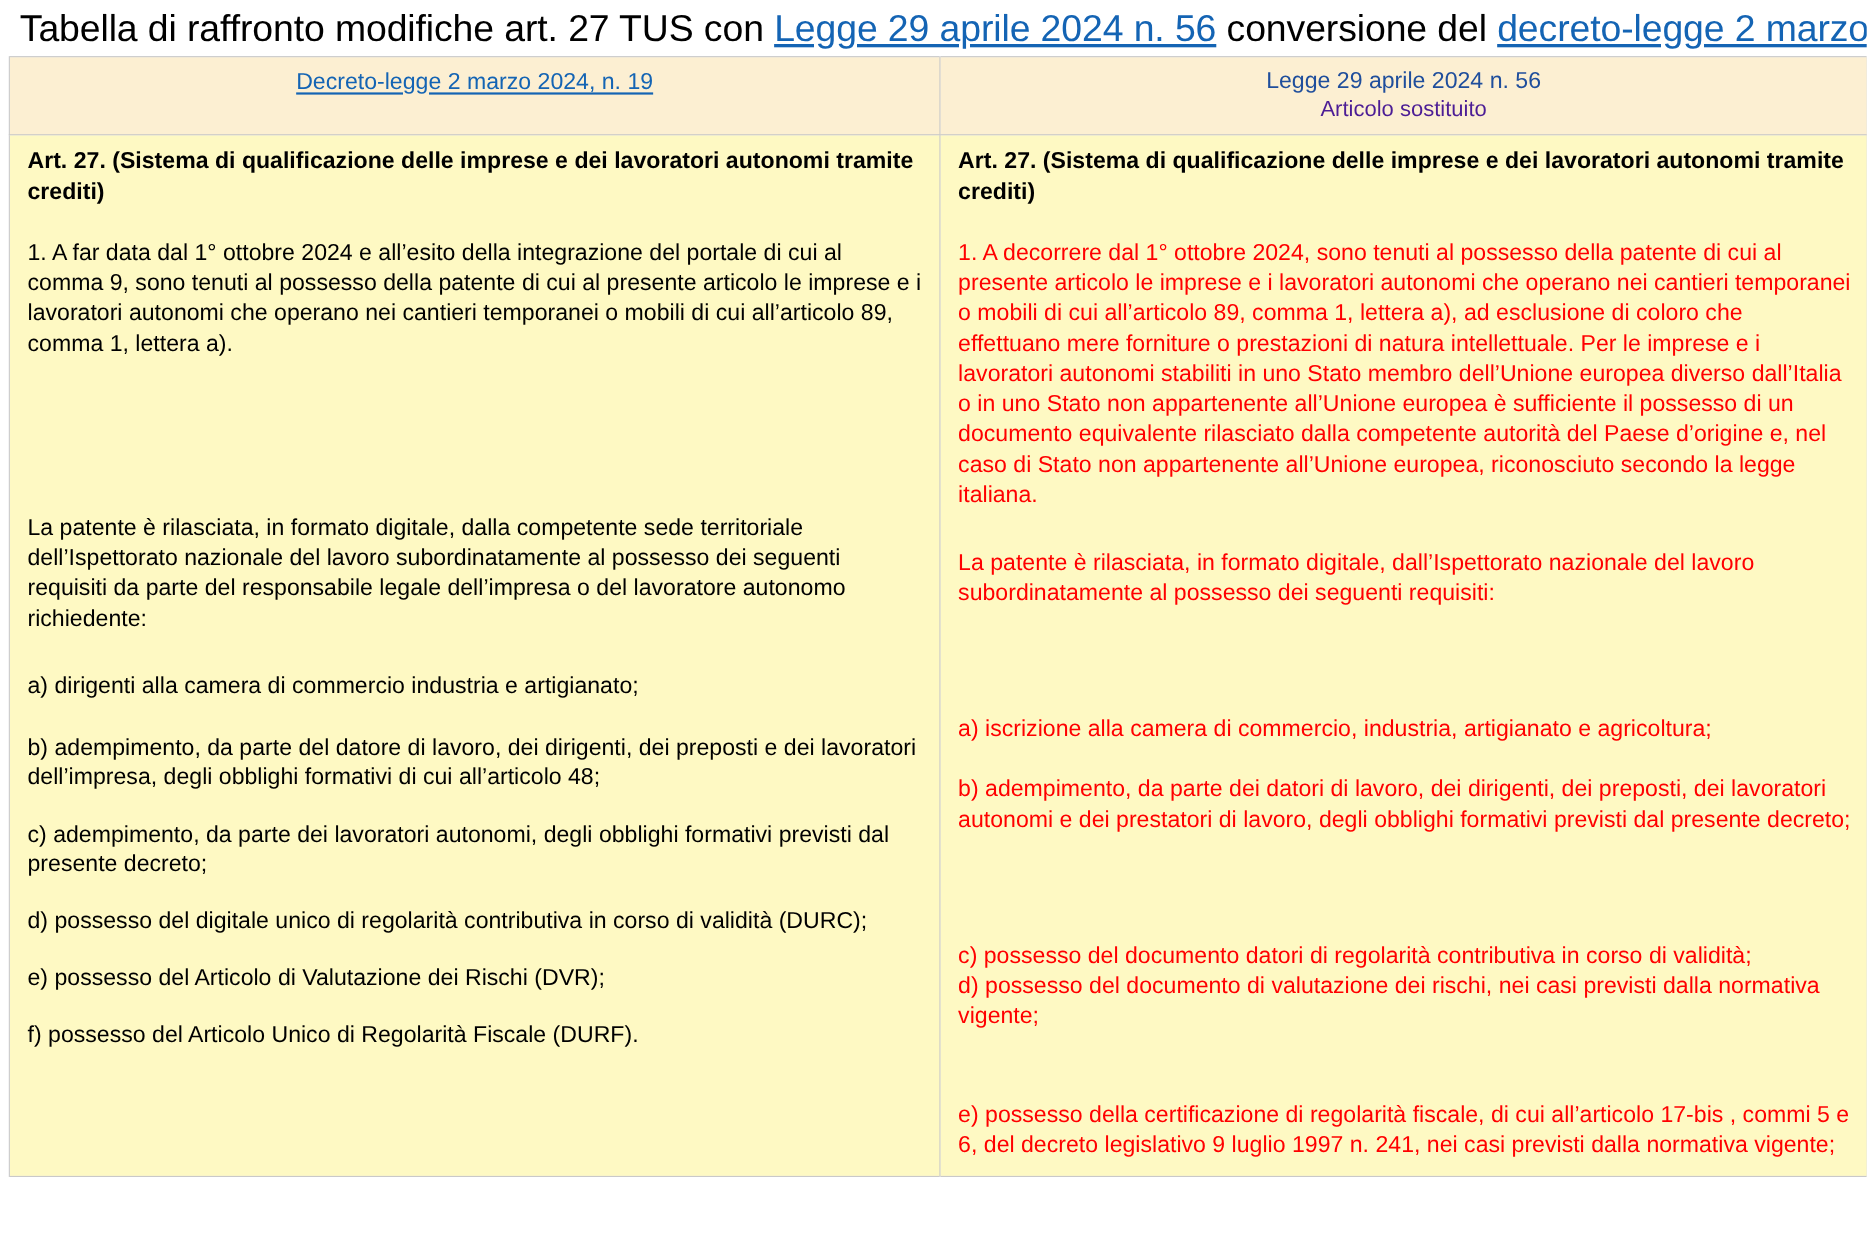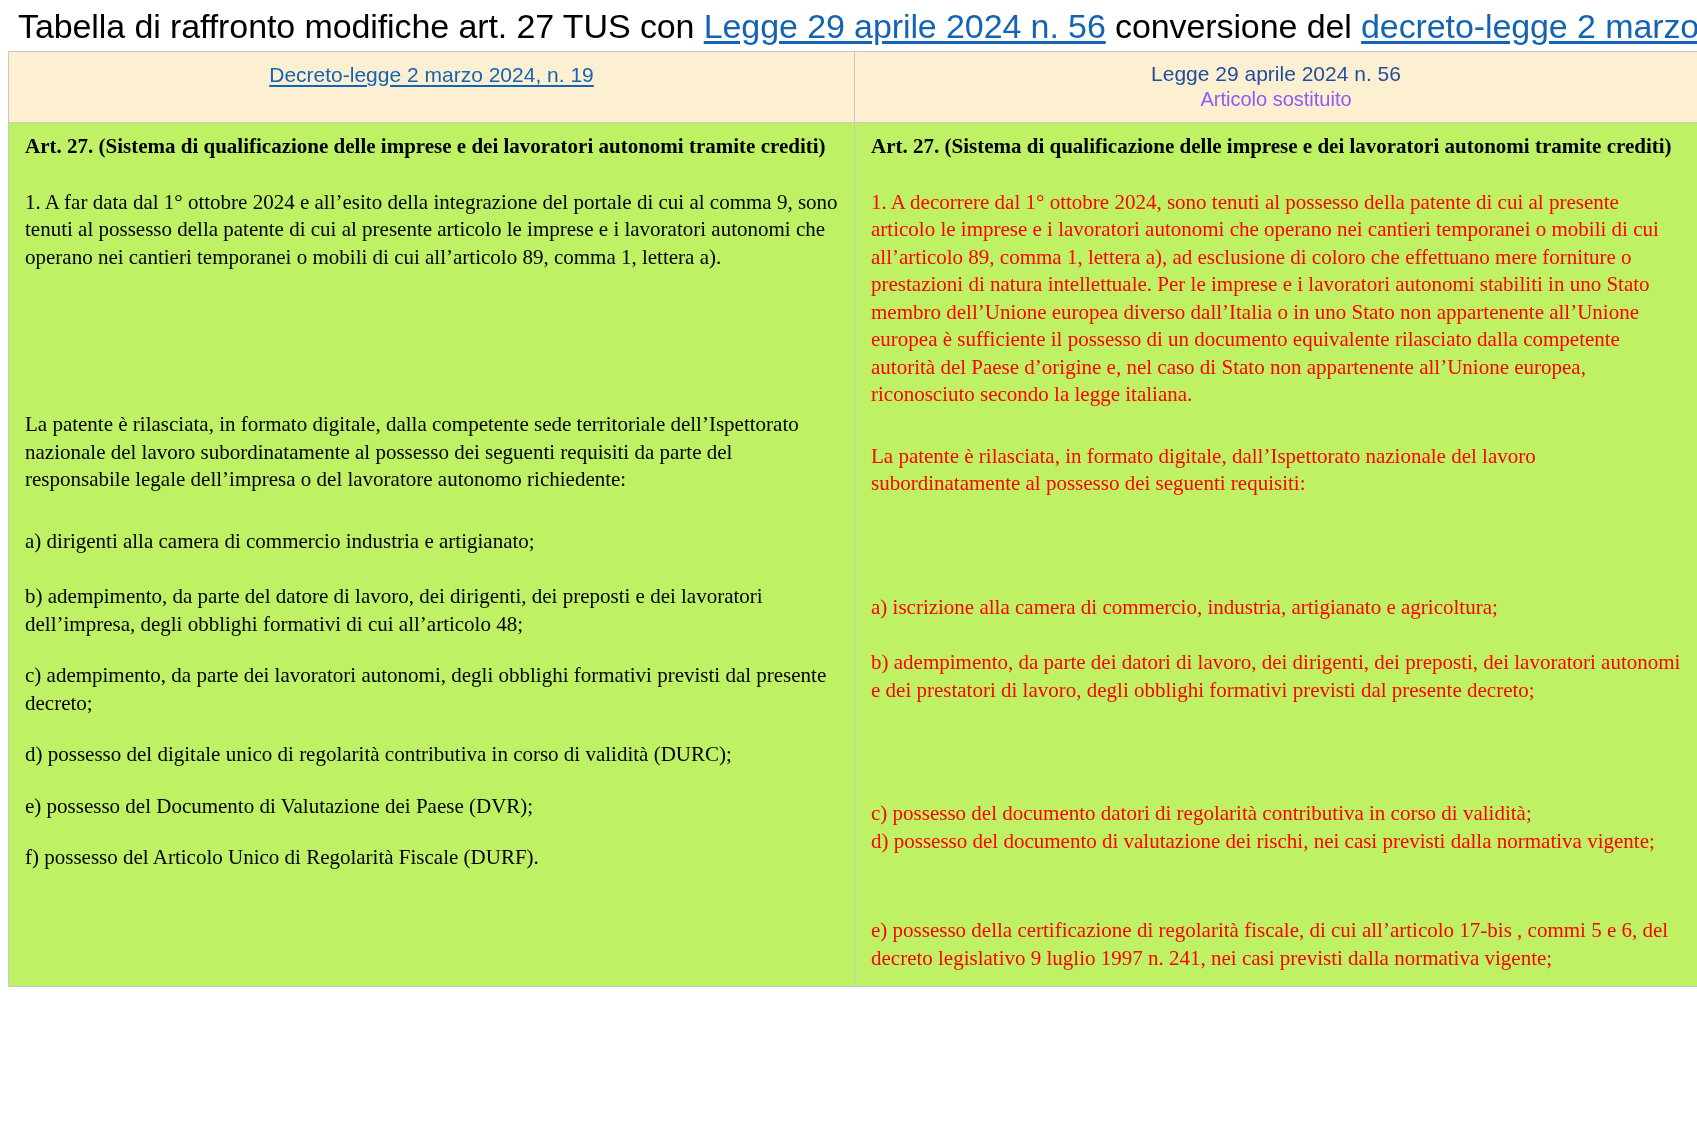--- a/index.html
+++ b/index.html
@@ -77,28 +77,27 @@
   }
   .head-plain {
     font-size: 21px;
     line-height: 26px;
     color: #1f4e9c;
     display: block;
   }
   .head-sub {
     font-size: 20px;
     line-height: 25px;
-    color: #8b5cf6;
+    color: #4c1d95;
     display: block;
   }
 
   .body-row td {
     padding: 10px 14px 14px 16px;
-    background: #bef264;
-    font-family: Liberation Serif, serif;
+    background: #fef9c3;
   }
 
   .col-left  { color: #000000; }
   .col-right { color: #ff0000; }
 
   .para {
     font-size: 21px;
     line-height: 27.5px;
     margin: 0 0 0 0;
   }
@@ -146,21 +145,21 @@
           <p class="para">La patente è rilasciata, in formato digitale, dalla competente sede territoriale dell’Ispettorato nazionale del lavoro subordinatamente al possesso dei seguenti requisiti da parte del responsabile legale dell’impresa o del lavoratore autonomo richiedente:</p>
           <div class="sp-34"></div>
           <p class="para">a) dirigenti alla camera di commercio industria e artigianato;</p>
           <div class="sp-28"></div>
           <p class="para">b) adempimento, da parte del datore di lavoro, dei dirigenti, dei preposti e dei lavoratori dell’impresa, degli obblighi formativi di cui all’articolo 48;</p>
           <div class="sp-24"></div>
           <p class="para">c) adempimento, da parte dei lavoratori autonomi, degli obblighi formativi previsti dal presente decreto;</p>
           <div class="sp-24"></div>
           <p class="para">d) possesso del digitale unico di regolarità contributiva in corso di validità (DURC);</p>
           <div class="sp-24"></div>
-          <p class="para">e) possesso del Documento di Valutazione dei Paese (DVR);</p>
+          <p class="para">e) possesso del Articolo di Valutazione dei Rischi (DVR);</p>
           <div class="sp-24"></div>
           <p class="para">f) possesso del Articolo Unico di Regolarità Fiscale (DURF).</p>
         </td>
 
         <td class="col-right">
           <p class="para bold" style="color:#000000;">Art. 27. (Sistema di qualificazione delle imprese e dei lavoratori autonomi tramite crediti)</p>
           <div class="sp-28"></div>
           <p class="para">1. A decorrere dal 1° ottobre 2024, sono tenuti al possesso della patente di cui al presente articolo le imprese e i lavoratori autonomi che operano nei cantieri temporanei o mobili di cui all’articolo 89, comma 1, lettera a), ad esclusione di coloro che effettuano mere forniture o prestazioni di natura intellettuale. Per le imprese e i lavoratori autonomi stabiliti in uno Stato membro dell’Unione europea diverso dall’Italia o in uno Stato non appartenente all’Unione europea è sufficiente il possesso di un documento equivalente rilasciato dalla competente autorità del Paese d’origine e, nel caso di Stato non appartenente all’Unione europea, riconosciuto secondo la legge italiana.</p>
           <div class="sp-34"></div>
           <p class="para">La patente è rilasciata, in formato digitale, dall’Ispettorato nazionale del lavoro subordinatamente al possesso dei seguenti requisiti:</p>

